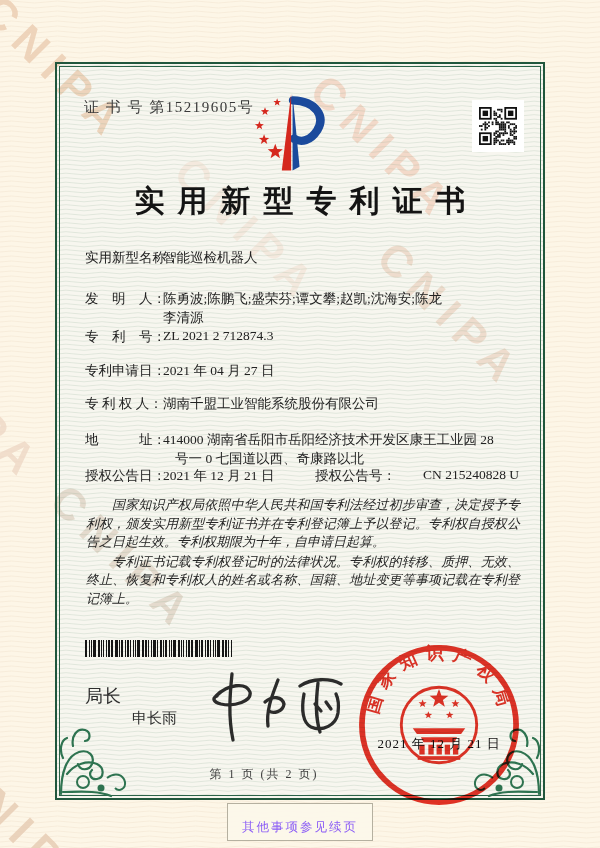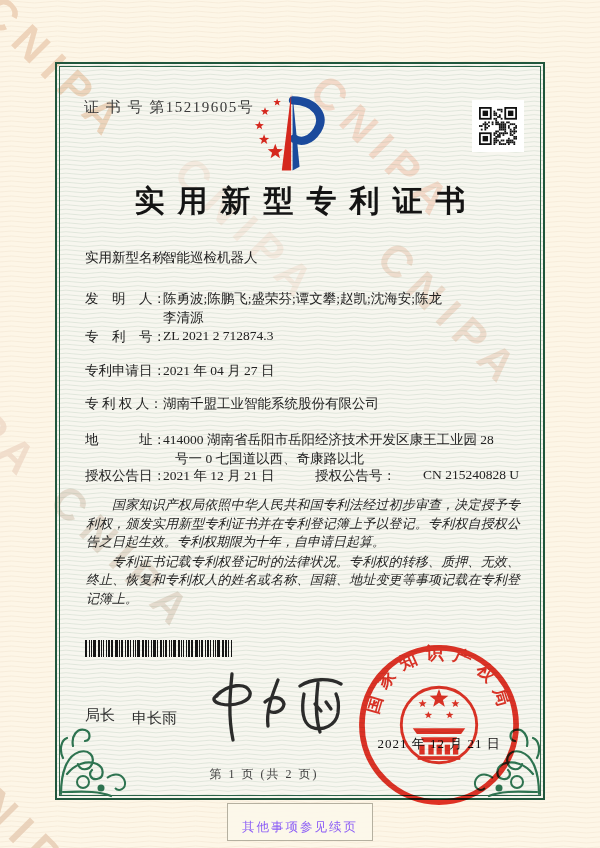--- a/index.html
+++ b/index.html
@@ -23,21 +23,21 @@
   .row{position:absolute;left:85px;font-size:13.5px;white-space:nowrap;color:#222;}
   .row .val{position:absolute;left:78px;top:0;text-align:center;}
   .row .val2{position:absolute;left:90px;top:0;}
   .grant-no-label{position:absolute;left:230px;top:0;}
   .grant-no-val{position:absolute;left:338px;top:0;}
   
   .legal{left:85px;top:495px;width:436px;font-size:13px;line-height:18.6px;text-align:justify;
          font-style:italic;color:#252525;}
   .legal p{margin:1px;text-indent:2em;}
   
-  .director-label{left:85px;top:684px;font-size:15px;color:#2e2e2e;margin-top:22px;}
+  .director-label{left:85px;top:684px;font-size:18px;color:#2e2e2e;}
   .director-name{left:85px;top:709px;font-size:15px;color:#2e2e2e;margin-left:47px;}
   
   .seal-date{left:357px;top:735px;width:164px;text-align:center;font-size:13px;color:#101010;letter-spacing:1px;}
   
   .page-info{left:57px;top:766px;width:414px;text-align:center;font-size:12px;color:#3c3c3c;letter-spacing:2px;}
   .footer-note{left:50%;top:803px;transform:translateX(-50%);border:1px solid #b5b0a0;
                background:rgba(252,247,234,.92);padding:15px 14px 4px;font-size:12.5px;
                letter-spacing:2px;color:#8b5cf6;}
 </style>
 </head>

